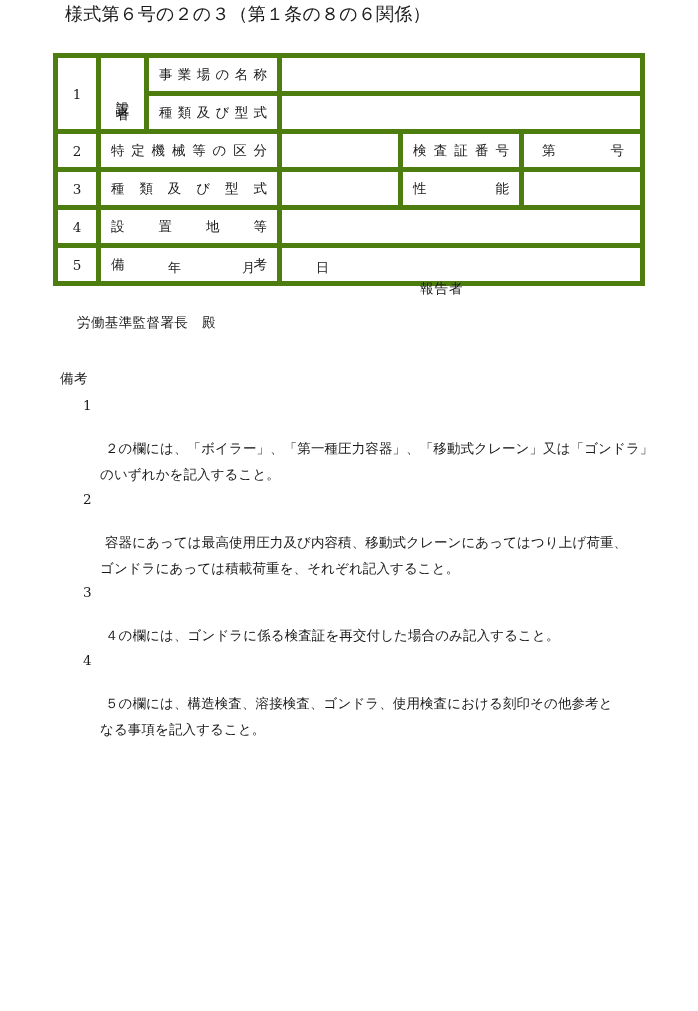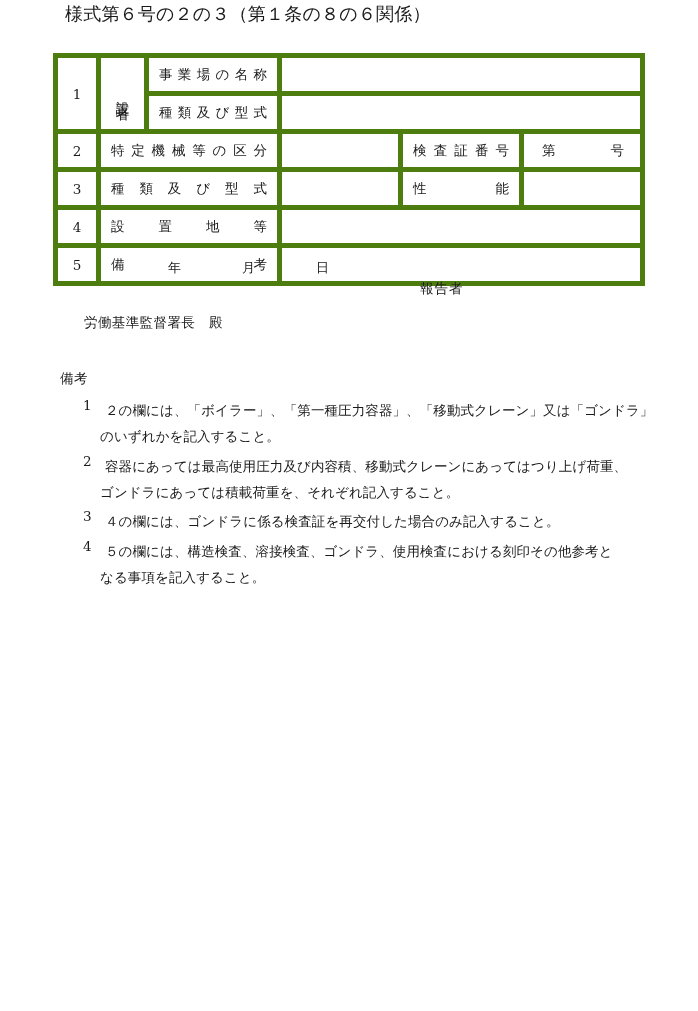--- a/index.html
+++ b/index.html
@@ -94,21 +94,21 @@
   .reporter {
     position: absolute;
     left: 420px;
     top: 280px;
     font-size: 13.5px;
     letter-spacing: 1px;
     white-space: nowrap;
   }
   .addressee {
     position: absolute;
-    left: 84px;
+    left: 77px;
     top: 314px;
     font-size: 13.5px;
     letter-spacing: 0.4px;
     white-space: nowrap;
   }
 
   
   .notes {
     position: absolute;
     left: 60px;
@@ -130,20 +130,21 @@
     width: 22px;
     flex: 0 0 22px;
     margin-left: 23px;
     text-align: left;
   }
   .note-body {
     flex: 1;
     line-height: 1.95;
     letter-spacing: 0.1px;
     text-indent: 0;
+    margin-top: 38px;
   }
   .note-body p { margin: 0; }
   .note-body p + p { margin-left: -5px; }
 </style>
 </head>
 <body>
 
 <div class="page">
 
   <div class="form-no">様式第６号の２の３（第１条の８の６関係）</div>

